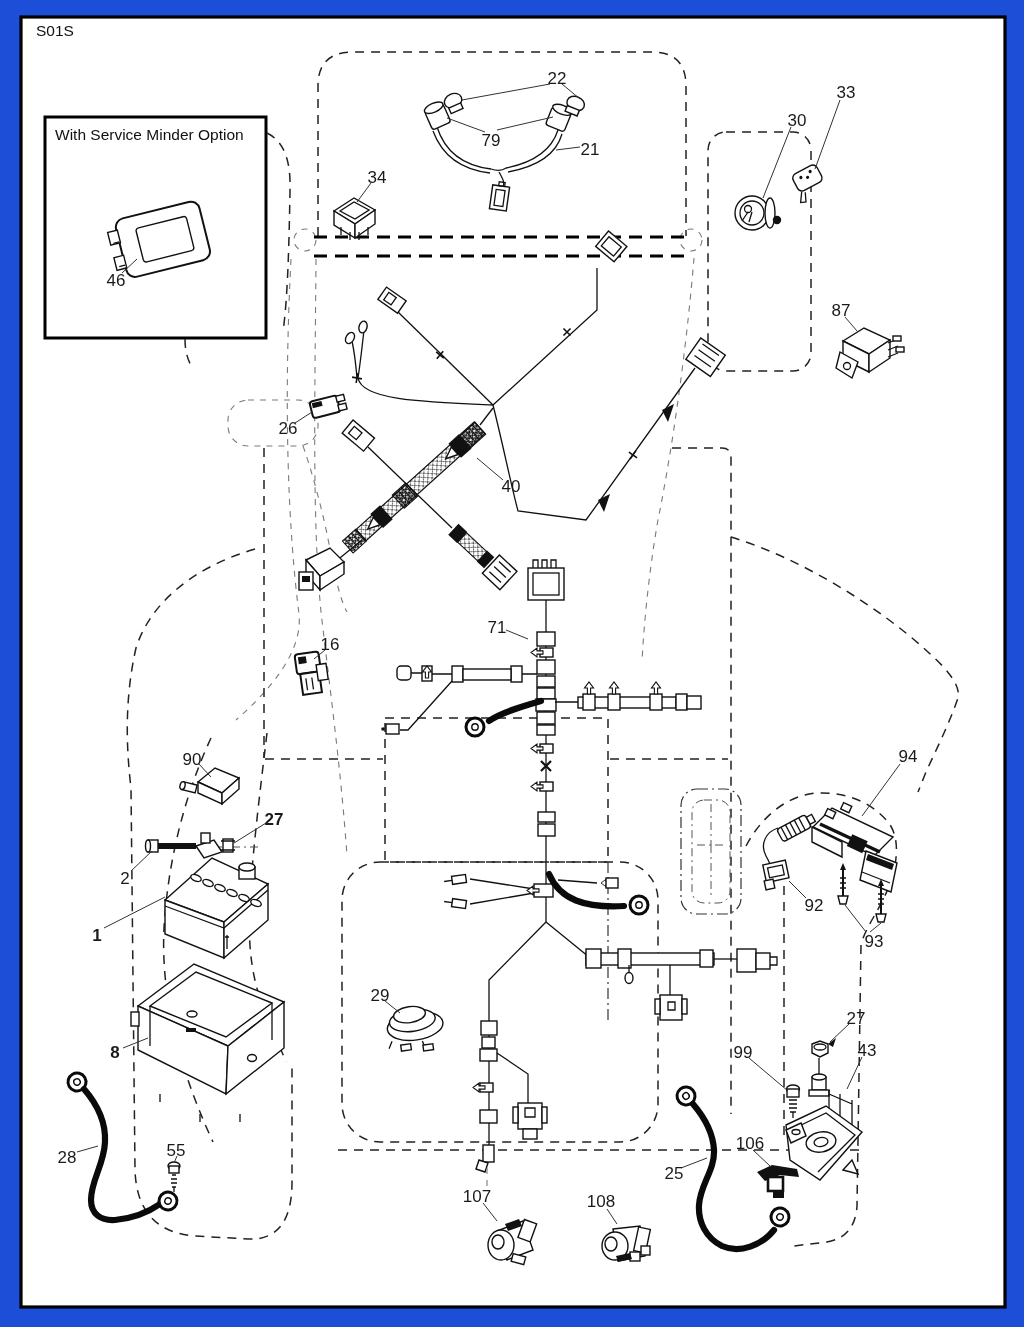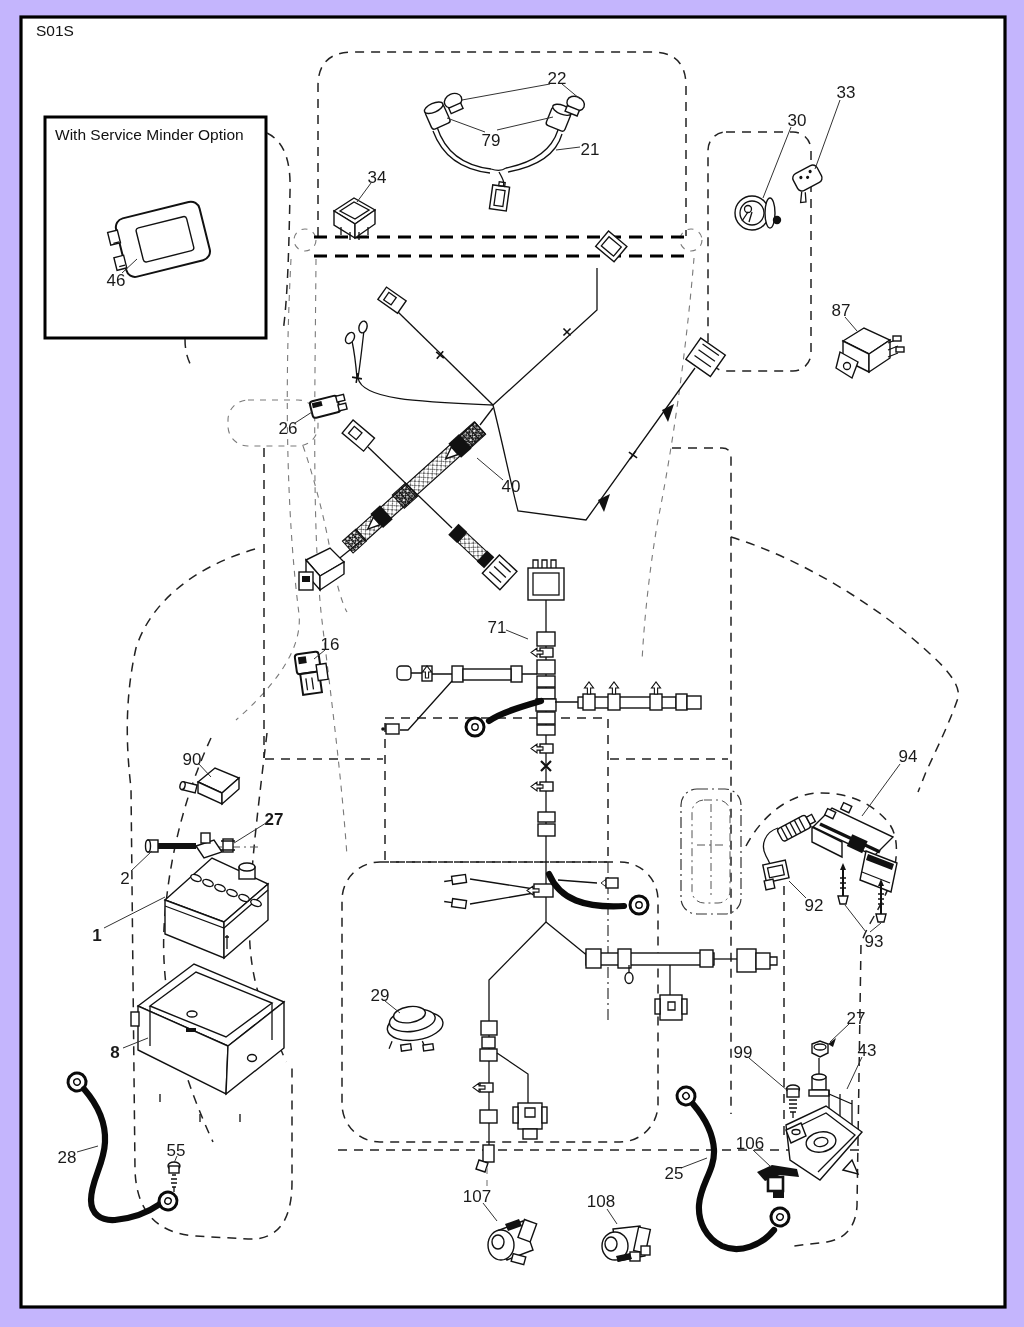--- a/index.html
+++ b/index.html
@@ -1,16 +1,16 @@
 <!DOCTYPE html>
 <html><head>
 <meta charset="utf-8">
 <style>
   html,body{margin:0;padding:0;background:#fff;}
-  .stage{position:relative;width:1024px;height:1327px;background:#c4b5fd;overflow:hidden;
+  .stage{position:relative;width:1024px;height:1327px;background:#1d4ed8;overflow:hidden;
          font-family:"Liberation Sans",sans-serif;}
   svg{position:absolute;left:0;top:0;}
   
   .s   {fill:none;stroke:#111;stroke-width:1.3;}
   .s2  {fill:none;stroke:#111;stroke-width:2;}
   .d   {fill:none;stroke:#222;stroke-width:1.5;stroke-dasharray:9 7;}
   .dl  {fill:none;stroke:#7a7a7a;stroke-width:1.1;stroke-dasharray:6 6;}
   .db  {fill:none;stroke:#000;stroke-width:3.2;stroke-dasharray:13 8;}
   .dd  {fill:none;stroke:#333;stroke-width:1.2;stroke-dasharray:11 4 2 4;}
   .ddl {fill:none;stroke:#555;stroke-width:1;stroke-dasharray:8 4 2 4;}

